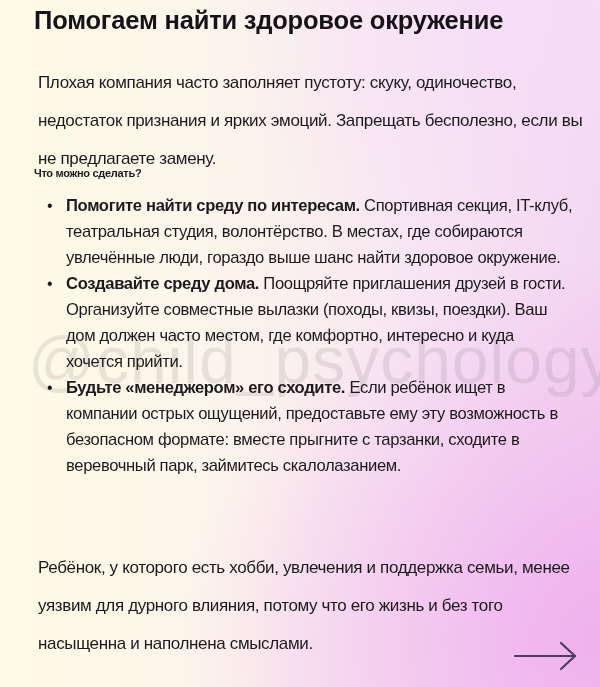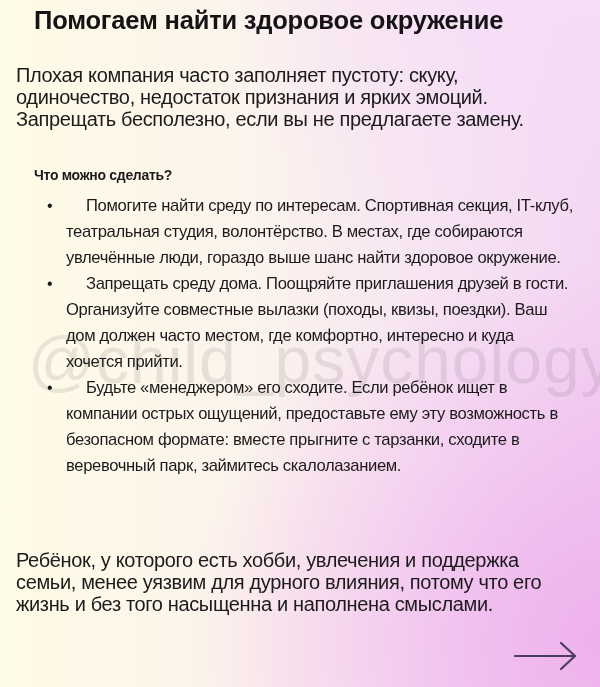--- a/index.html
+++ b/index.html
@@ -18,34 +18,34 @@
       font-size: 66px; font-weight: 300; letter-spacing: 1px;
       color: rgba(120,110,120,0.16);
       white-space: nowrap; pointer-events: none;
     }
     .title {
       position: absolute; left: 34px; top: 6px;
       font-size: 25.5px; font-weight: bold; letter-spacing: -0.2px; margin: 0;
       color: #151315;
     }
     .p {
-      position: absolute; left: 16px; width: 550px;
-      font-size: 20px; line-height: 22px; margin: 0;
+      position: absolute; left: 38px; width: 550px;
+      font-size: 17px; line-height: 38px; margin: 0;
       font-family: "Liberation Sans Narrow", "Liberation Sans", sans-serif;
       letter-spacing: -0.35px;
     }
     .intro { top: 64px; }
-    .subhead { position: absolute; left: 34px; top: 167px; font-size: 14px; font-weight: bold; letter-spacing: -0.3px; margin: 0; }
+    .subhead { position: absolute; left: 34px; top: 167px; font-size: 11px; font-weight: bold; letter-spacing: -0.3px; margin: 0; }
     ul.list { position: absolute; left: 34px; top: 193px; width: 540px; margin: 0; padding: 0; list-style: none; }
     ul.list li {
       position: relative; padding-left: 32px;
       font-size: 16.6px; line-height: 26px; letter-spacing: -0.35px;
     }
     ul.list li .bullet { position: absolute; left: 13px; top: 0; font-size: 16px; }
-    ul.list li b { font-weight: normal; margin-left: 20px; }
+    ul.list li b { font-weight: bold; }
     .outro { top: 549px; }
     .arrow { position: absolute; left: 513px; top: 641px; width: 66px; height: 30px; }
   </style>
 </head>
 <body>
 
 <div class="watermark">@child_psychology</div>
 
 <h1 class="title">Помогаем найти здоровое окружение</h1>
 
@@ -53,21 +53,21 @@
 
 <p class="subhead">Что можно сделать?</p>
 
 <ul class="list">
   <li>
     <span class="bullet">•</span>
     <b>Помогите найти среду по интересам.</b><span> Спортивная секция, IT-клуб, театральная студия, волонтёрство. В местах, где собираются увлечённые люди, гораздо выше шанс найти здоровое окружение.</span>
   </li>
   <li>
     <span class="bullet">•</span>
-    <b>Запрещать среду дома.</b><span> Поощряйте приглашения друзей в гости. Организуйте совместные вылазки (походы, квизы, поездки). Ваш дом должен часто местом, где комфортно, интересно и куда хочется прийти.</span>
+    <b>Создавайте среду дома.</b><span> Поощряйте приглашения друзей в гости. Организуйте совместные вылазки (походы, квизы, поездки). Ваш дом должен часто местом, где комфортно, интересно и куда хочется прийти.</span>
   </li>
   <li>
     <span class="bullet">•</span>
     <b>Будьте «менеджером» его сходите.</b><span> Если ребёнок ищет в компании острых ощущений, предоставьте ему эту возможность в безопасном формате: вместе прыгните с тарзанки, сходите в веревочный парк, займитесь скалолазанием.</span>
   </li>
 </ul>
 
 <p class="p outro">Ребёнок, у которого есть хобби, увлечения и поддержка семьи, менее уязвим для дурного влияния, потому что его жизнь и без того насыщенна и наполнена смыслами.</p>
 
 <svg class="arrow" viewBox="0 0 66 30">

